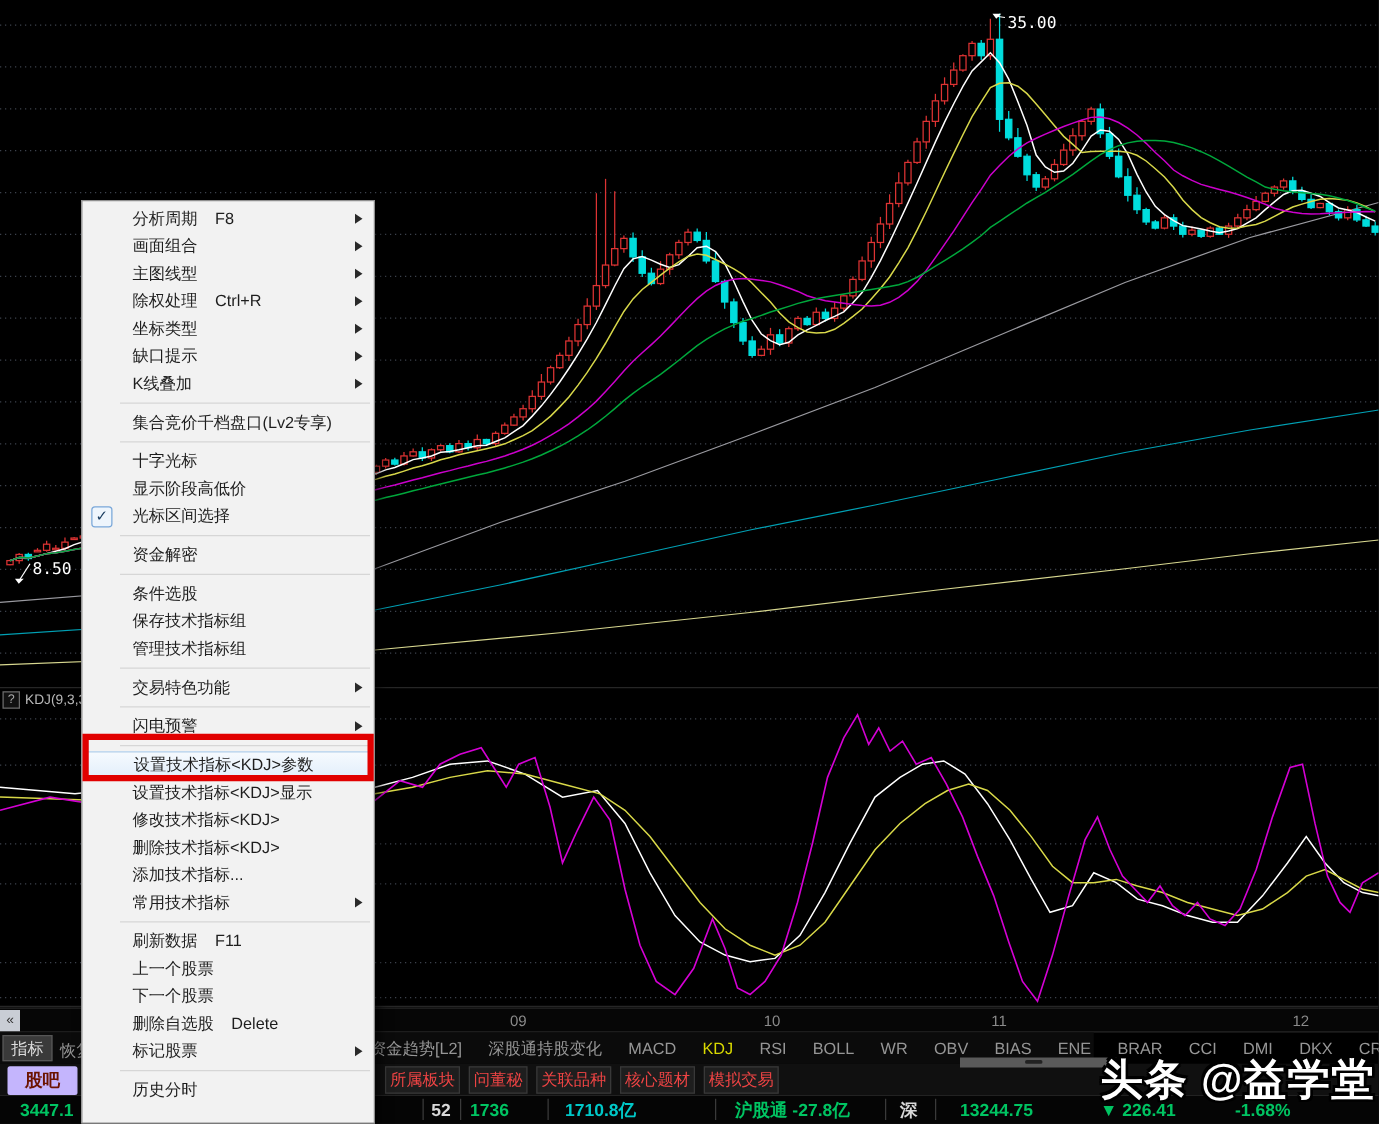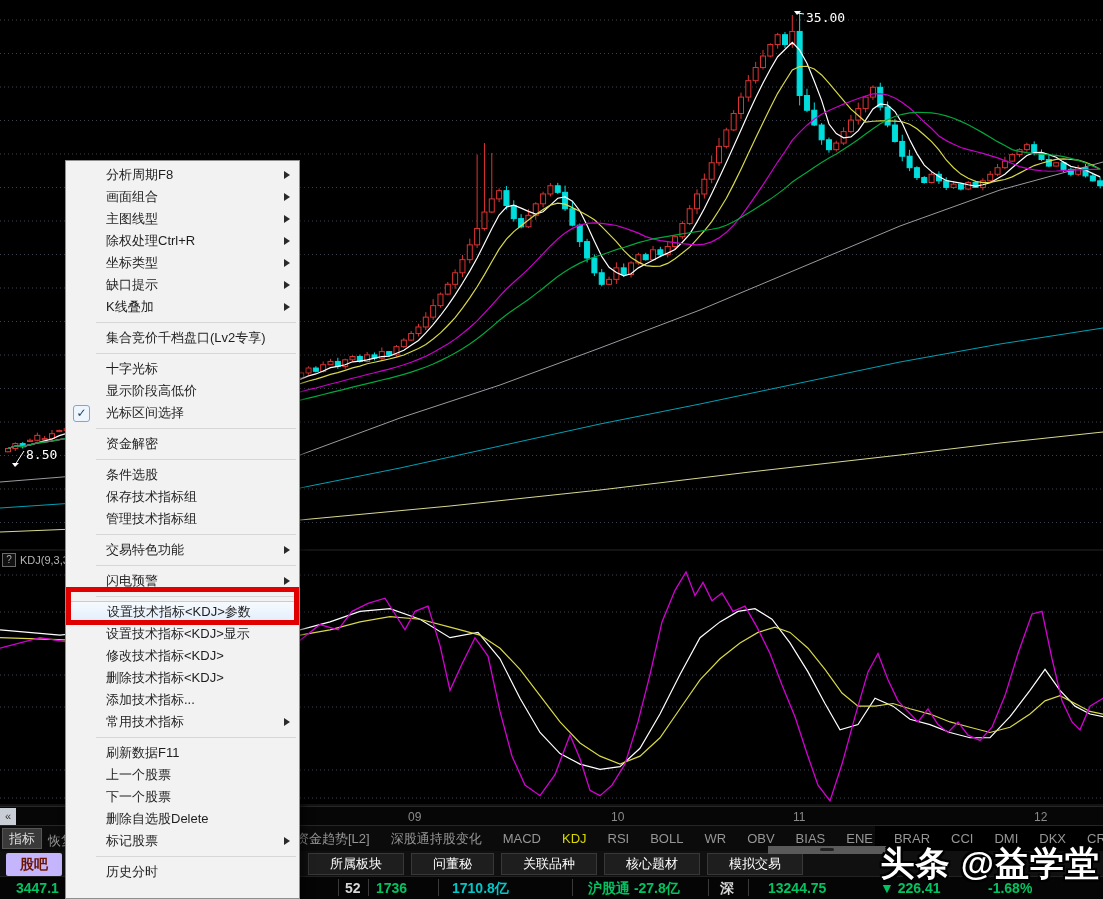--- a/index.html
+++ b/index.html
@@ -11,22 +11,22 @@
   .xaxis-row{position:absolute;left:0;top:806px;width:1103px;height:20px;background:#060606;
              border-top:1px solid #262626;border-bottom:1px solid #262626;box-sizing:border-box;z-index:10;}
   .xaxis-row span{position:absolute;top:3px;color:#8a8a8a;font-size:12px;}
   .row1{position:absolute;left:0;top:826px;width:875px;height:25px;background:#0b0b0b;z-index:10;}
   .itabs{position:absolute;left:296px;top:0;height:25px;display:flex;align-items:center;gap:21px;white-space:nowrap;}
   .itab{color:#969696;font-size:13px;cursor:default;}
   .itab.active{color:#d9d900;}
   .row2{position:absolute;left:0;top:851px;width:1103px;height:26px;background:#101010;
         border-bottom:1px solid #222;box-sizing:border-box;z-index:10;}
   .ftabs{position:absolute;left:308px;top:2px;display:flex;gap:7px;}
-  .ftab{color:#ffffff;font-size:13px;background:#1e1e1e;border:1px solid #383838;
-        padding:2px 21px;line-height:16px;}
+  .ftab{color:#ef4444;font-size:13px;background:#1e1e1e;border:1px solid #383838;
+        padding:2px 3px;line-height:16px;}
   .scroll-thumb{position:absolute;left:768px;top:-5px;width:125px;height:8px;background:#5a5a5a;z-index:9;}
   .thumb-mark{position:absolute;left:52px;top:2px;width:14px;height:3px;background:#222;border-radius:2px;}
   .status{position:absolute;left:0;top:877px;width:1103px;height:22px;background:#050505;z-index:10;
           font-size:14px;font-weight:bold;}
   .status span{position:absolute;top:3px;}
   .vsep{position:absolute;top:2px;width:1px;height:17px;background:#3a3a3a;}
   .grn{color:#00c462;} .red{color:#f0abfc;margin-top:41px;} .wht{color:#d8d8d8;} .cyn{color:#00c8c8;}
 
   
   .collapse-btn{position:absolute;left:0;top:808px;width:16px;height:17px;background:#c9cdd5;
@@ -43,21 +43,21 @@
   
   .watermark{position:absolute;right:3px;top:841px;z-index:40;color:#fff;font-size:34px;font-weight:bold;
              letter-spacing:1px;white-space:nowrap;
              text-shadow:2px 2px 0 #000,-2px 2px 0 #000,2px -2px 0 #000,-2px -2px 0 #000,0 2px 0 #000,0 -2px 0 #000,2px 0 0 #000,-2px 0 0 #000;}
 
   
   .menu{position:absolute;left:65px;top:160px;width:235px;height:739px;background:#f2f2f2;
         border:1px solid #8f8f8f;box-shadow:4px 4px 8px rgba(0,0,0,.6);z-index:50;
         box-sizing:border-box;padding-top:3px;overflow:hidden;}
   .mitem{position:relative;height:22px;line-height:22px;padding-left:40px;font-size:13px;color:#1e1e1e;white-space:nowrap;}
-  .mitem .sc{}
+  .mitem .sc{margin-left:14px;}
   .marr{position:absolute;right:9px;top:6.5px;width:0;height:0;border-top:4.5px solid transparent;
         border-bottom:4.5px solid transparent;border-left:6px solid #2a2a2a;}
   .msep{height:1px;background:#d6d6d6;margin:4px 3px 4px 30px;}
   .chk{position:absolute;left:7px;top:3px;width:15px;height:15px;border:1px solid #79a7d9;border-radius:3px;
        background:#eef5fc;color:#173a5e;font-size:12px;line-height:15px;text-align:center;font-weight:bold;}
   .mitem.hl{background:linear-gradient(#f6fafe,#e2eefb);border:1px solid #b3d1ee;border-radius:2px;
             height:20px;line-height:20px;margin:0 2px;padding-left:38px;}
   .redbox{position:absolute;left:66px;top:587px;width:233px;height:38px;border:5px solid #e10000;
           box-sizing:border-box;z-index:60;}
 </style>

